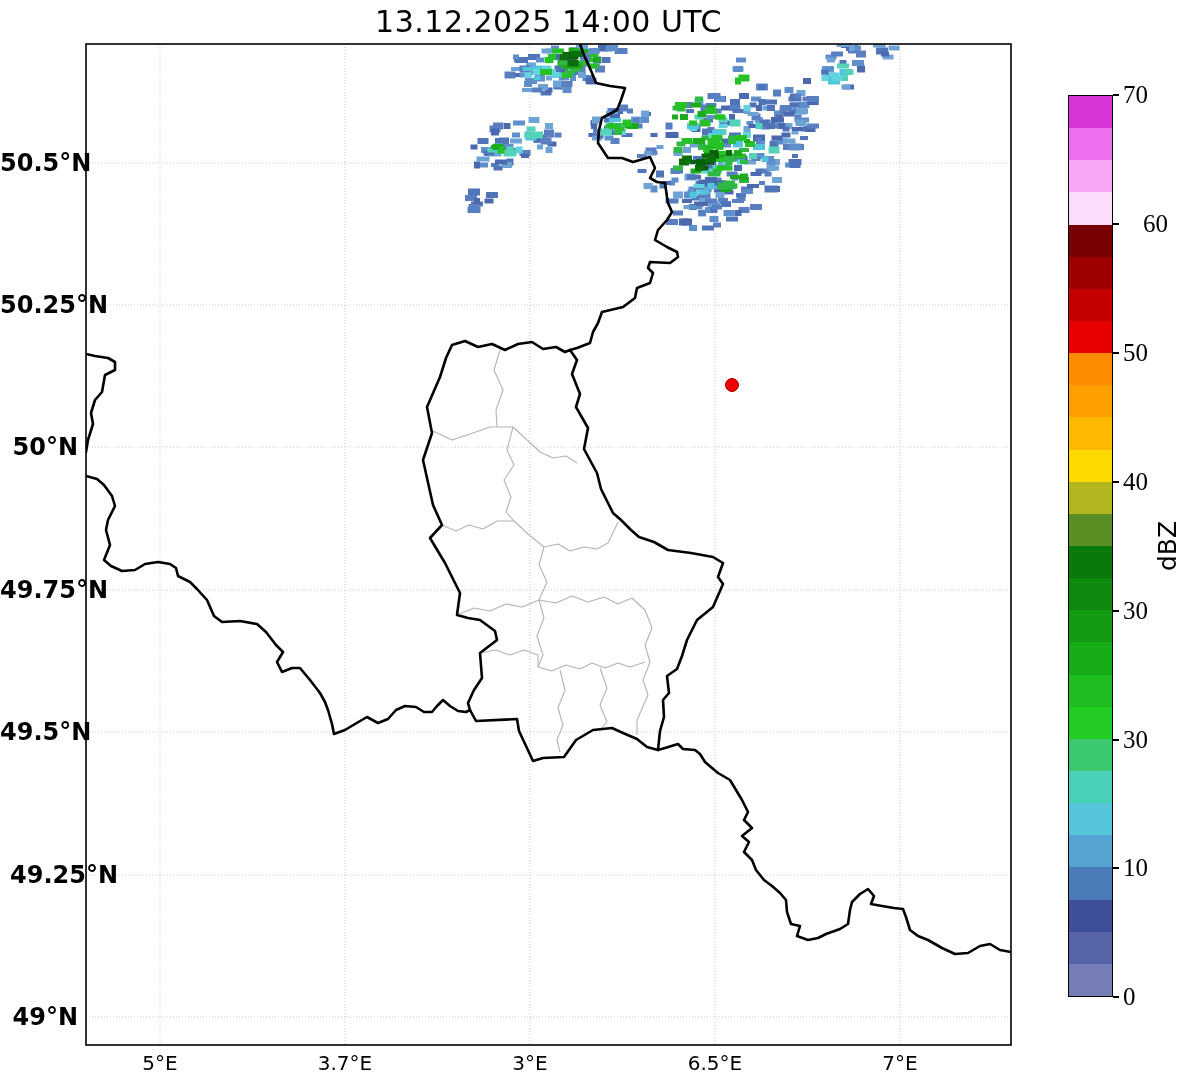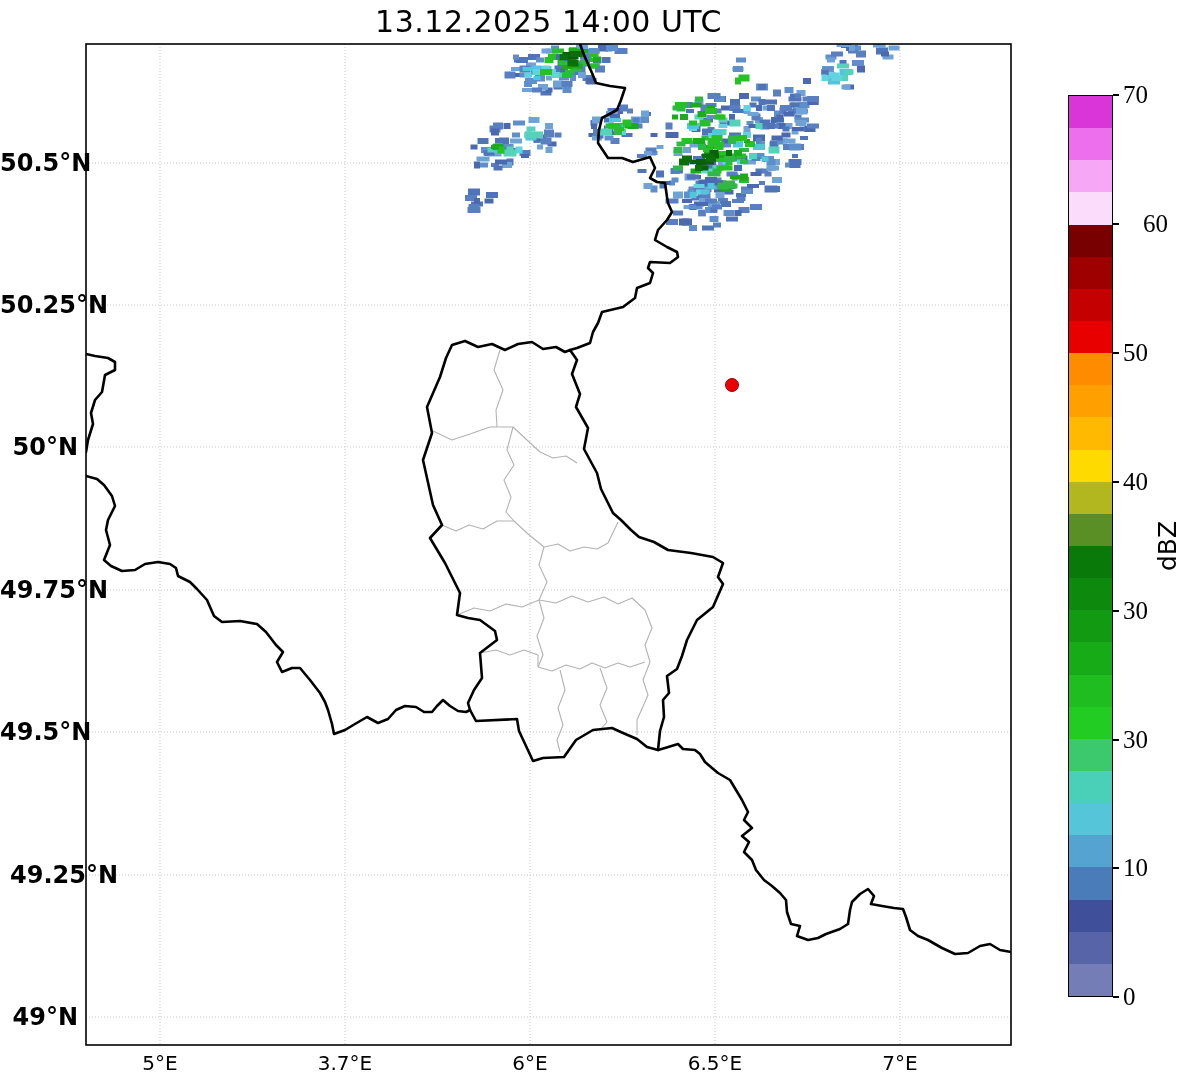--- a/index.html
+++ b/index.html
@@ -683,21 +683,21 @@
         <path d="M658,750 L665,748 L678,744 L683,749 L695,750 L700,754 L705,762 L712,768 L718,773 L730,780 L736,790 L742,800 L748,812 L744,820 L752,828 L742,836 L749,842 L744,852 L752,860 L756,870 L764,880 L772,886 L780,893 L786,900 L787,912 L791,924 L800,926 L797,936 L808,940 L818,938 L826,934 L840,929 L848,924 L850,910 L852,902 L860,894 L868,889 L874,896 L871,904 L882,906 L894,908 L903,909 L906,917 L910,930 L918,936 L928,940 L942,948 L955,954 L968,953 L980,946 L990,944 L1000,950 L1011,952" fill="none" stroke="#000000" stroke-width="2.6" stroke-linejoin="round" stroke-linecap="round"></path>
         <circle cx="732" cy="385" r="6.5" fill="#ee0000" stroke="#a00000" stroke-width="1"></circle>
       </g>
       <rect x="86" y="44" width="925" height="1001" fill="none" stroke="#000000" stroke-width="1.6"></rect>
     </svg>
 
 
   <div id="xticks">
       <div class="xtick" style="left: 160px;">5°E</div>
       <div class="xtick" style="left: 345px;">3.7°E</div>
-      <div class="xtick" style="left: 530px;">6°E</div>
+      <div class="xtick" style="left: 530px;">3°E</div>
       <div class="xtick" style="left: 715px;">6.5°E</div>
       <div class="xtick" style="left: 900px;">7°E</div>
     </div>
   <div id="yticks">
       <div class="ytick" style="top: 163px;">50.5°N</div>
       <div class="ytick" style="top: 305px;">50.25°N</div>
       <div class="ytick" style="top: 447px;">50°N</div>
       <div class="ytick" style="top: 590px;">49.75°N</div>
       <div class="ytick" style="top: 732px;">49.5°N</div>
       <div class="ytick" style="top: 875px; padding-left: 10px;">49.25°N</div>

